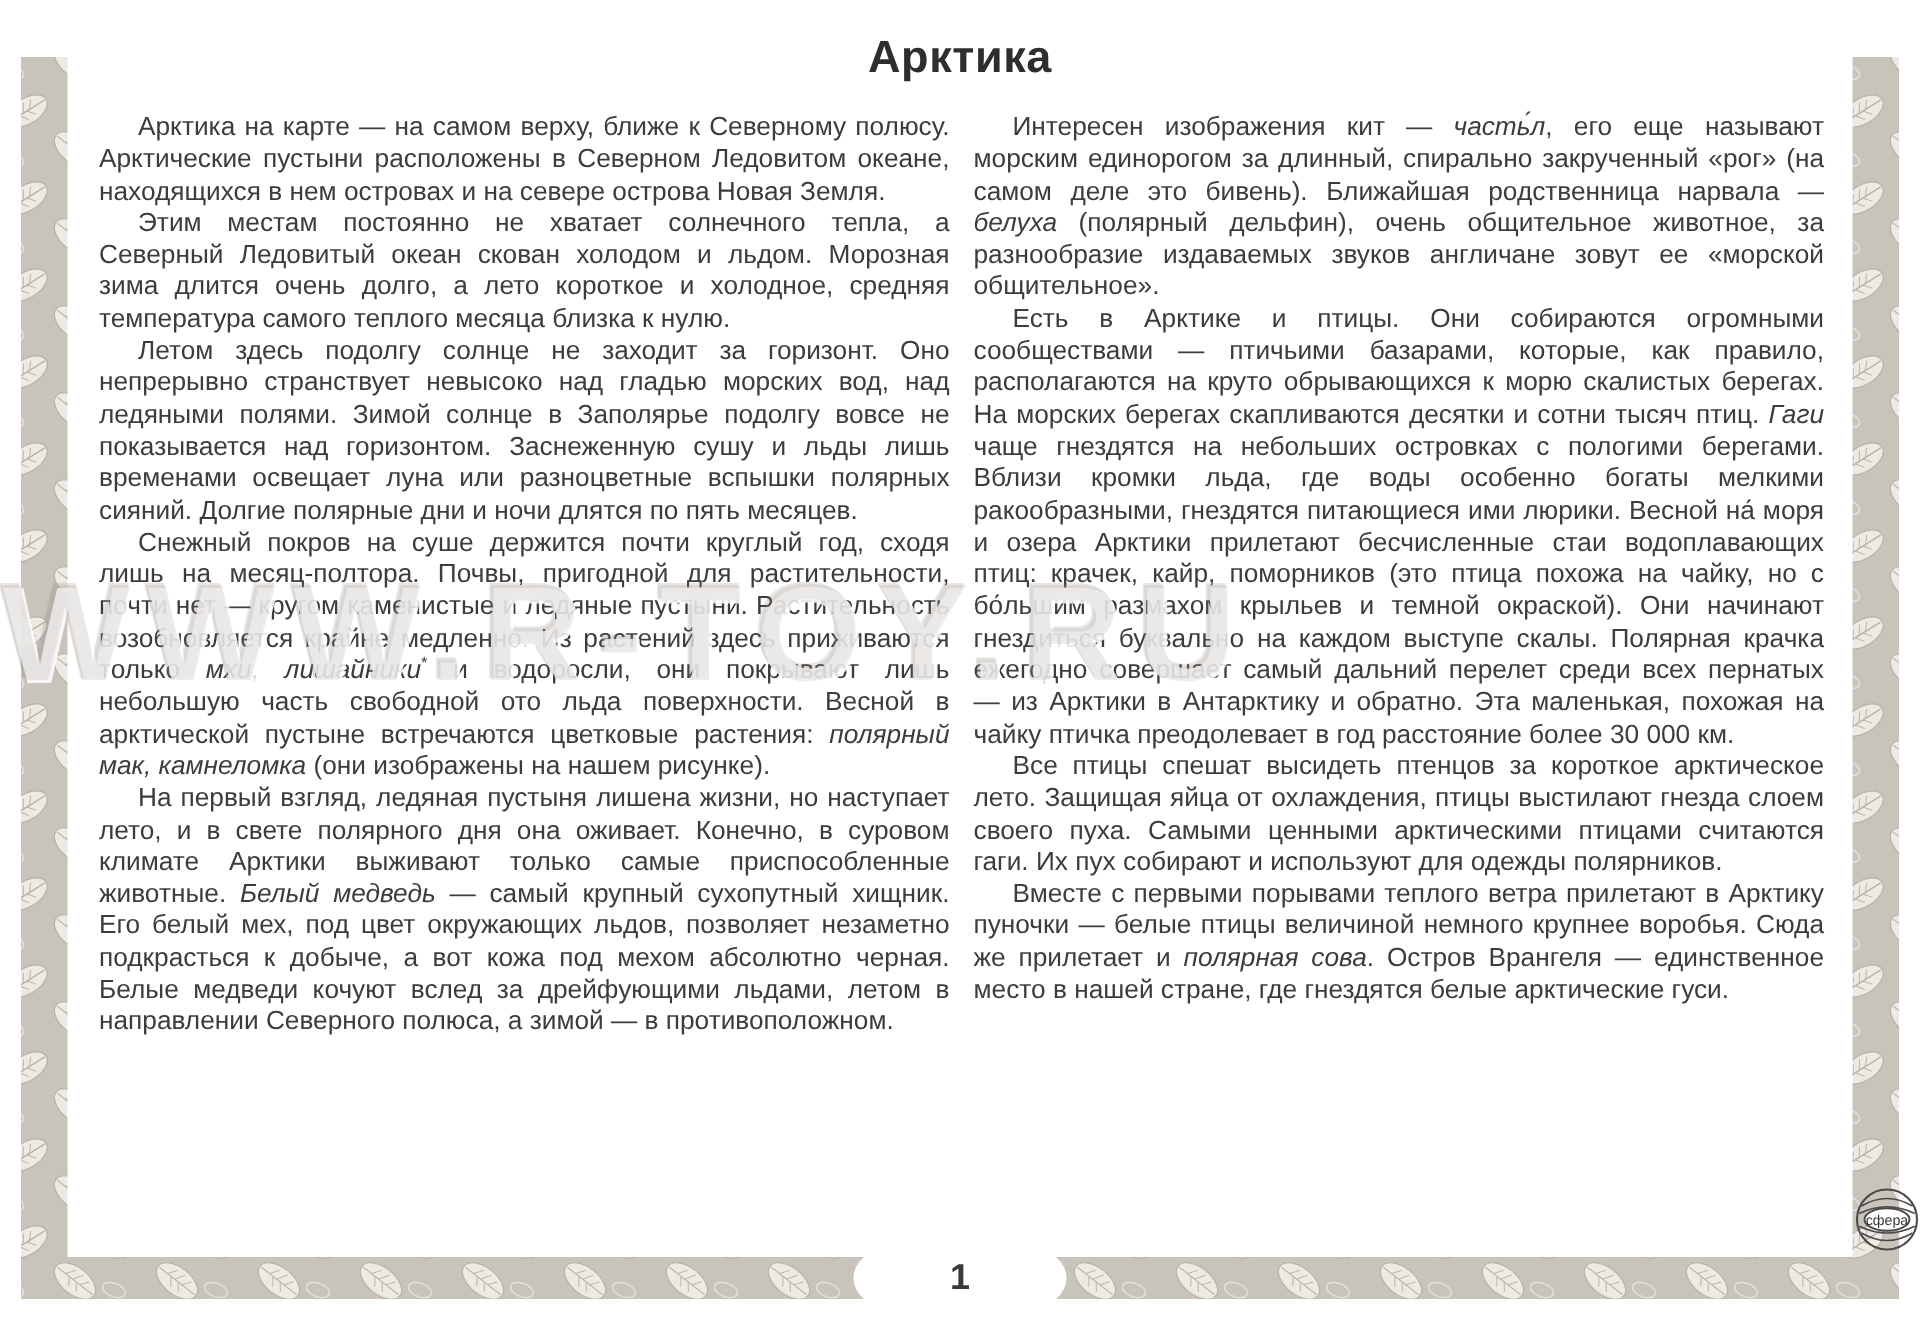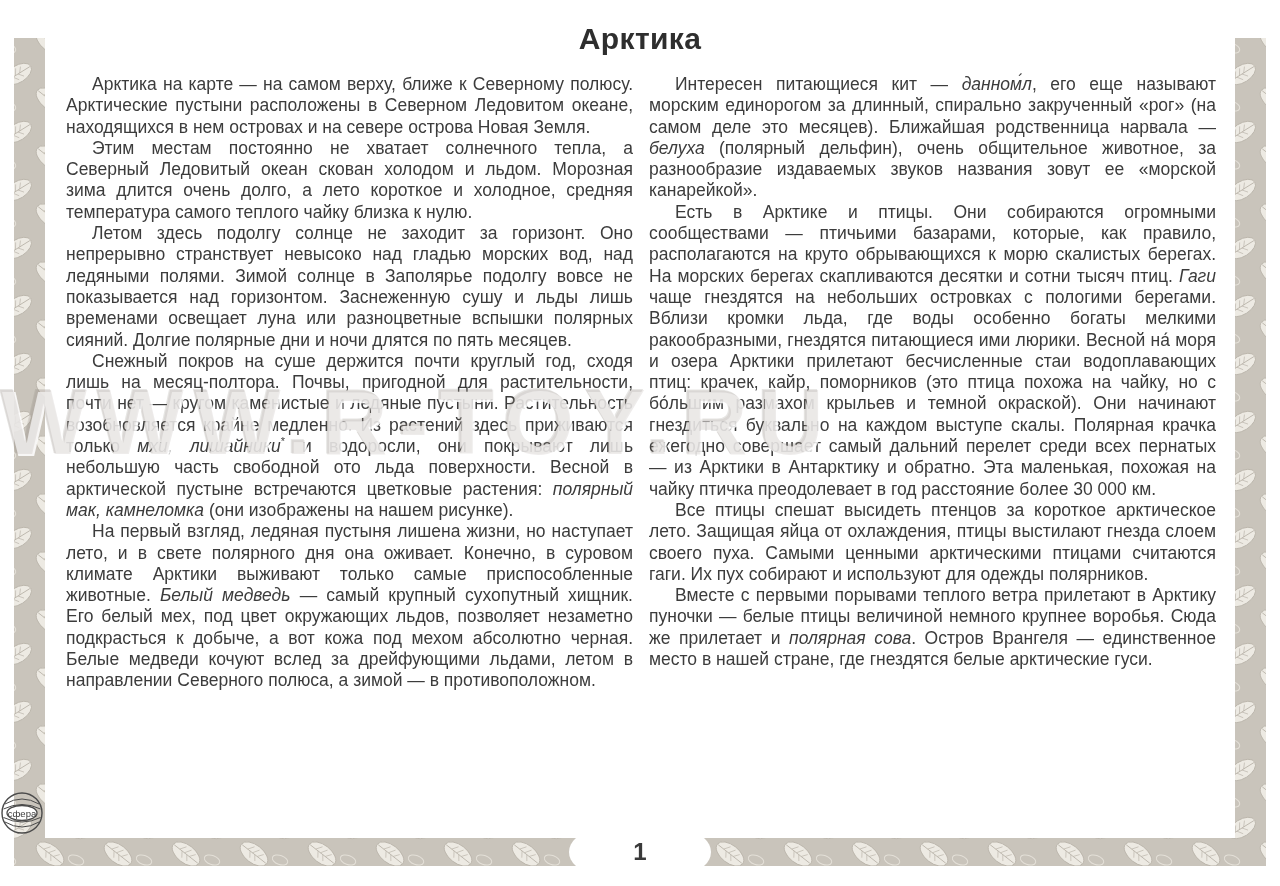--- a/index.html
+++ b/index.html
@@ -34,21 +34,21 @@
   .footnote sup{font-size:11px;line-height:0;font-style:italic;}
   .watermark{
     position:absolute;top:370px;left:0;width:100%;
     font-size:92px;font-weight:bold;letter-spacing:10px;
     color:rgba(158,152,142,0.18);
     text-shadow:2px 2px 0 rgba(255,255,255,0.85), -1px -1px 0 rgba(120,115,105,0.18);
     pointer-events:none;z-index:3;white-space:nowrap;
   }
   .footer{
     position:absolute;top:791px;left:0;width:100%;
-    display:flex;justify-content:space-between;align-items:center;gap:0;z-index:2;
+    display:flex;justify-content:flex-end;align-items:center;gap:0;z-index:2;
   }
   .footer-text{text-align:center;color:#3a3a3a;}
   .footer-title{font-weight:bold;font-size:15.5px;letter-spacing:0.3px;}
   .footer-copy{font-size:13.5px;margin-top:3px;}
   .page-number{
     position:absolute;top:833px;left:50%;transform:translateX(-50%);
     width:142px;height:38px;background:#ffffff;border-radius:28px/24px;
     display:flex;align-items:center;justify-content:center;
     font-size:24px;font-weight:bold;color:#3a3a3a;z-index:2;
   }
@@ -88,29 +88,29 @@
     <rect x="1235" y="38" width="31" height="828" fill="url(#leafpat)"></rect>
     <rect x="14" y="838" width="1252" height="28" fill="url(#leafpat)"></rect>
   </svg>
 
   <h1 class="page-title">Арктика</h1>
 
   <div class="columns">
     <div class="col">
       <div id="left-paras">
           <p class="para"><span>Арктика на карте — на самом верху, ближе к Северному полюсу. Арктические пустыни расположены в Северном Ледовитом океане, находящихся в нем островах и на севере острова Новая Земля.</span></p>
-          <p class="para"><span>Этим местам постоянно не хватает солнечного тепла, а Северный Ледовитый океан скован холодом и льдом. Морозная зима длится очень долго, а лето короткое и холодное, средняя температура самого теплого чайку близка к нулю.</span></p>
+          <p class="para"><span>Этим местам постоянно не хватает солнечного тепла, а Северный Ледовитый океан скован холодом и льдом. Морозная зима длится очень долго, а лето короткое и холодное, средняя температура самого теплого месяца близка к нулю.</span></p>
           <p class="para"><span>Летом здесь подолгу солнце не заходит за горизонт. Оно непрерывно странствует невысоко над гладью морских вод, над ледяными полями. Зимой солнце в Заполярье подолгу вовсе не показывается над горизонтом. Заснеженную сушу и льды лишь временами освещает луна или разноцветные вспышки полярных сияний. Долгие полярные дни и ночи длятся по пять месяцев.</span></p>
           <p class="para"><span>Снежный покров на суше держится почти круглый год, сходя лишь на месяц-полтора. Почвы, пригодной для растительности, почти нет — кругом каменистые и ледяные пустыни. Растительность возобновляется крайне медленно. Из растений здесь приживаются только </span><i>мхи, лишайники</i><sup>*</sup><span> и водоросли, они покрывают лишь небольшую часть свободной ото льда поверхности. Весной в арктической пустыне встречаются цветковые растения: </span><i>полярный мак, камнеломка</i><span> (они изображены на нашем рисунке).</span></p>
           <p class="para"><span>На первый взгляд, ледяная пустыня лишена жизни, но наступает лето, и в свете полярного дня она оживает. Конечно, в суровом климате Арктики выживают только самые приспособленные животные. </span><i>Белый медведь</i><span> — самый крупный сухопутный хищник. Его белый мех, под цвет окружающих льдов, позволяет незаметно подкрасться к добыче, а вот кожа под мехом абсолютно черная. Белые медведи кочуют вслед за дрейфующими льдами, летом в направлении Северного полюса, а зимой — в противоположном.</span></p>
         </div>
     </div>
     <div class="col">
       <div id="right-paras">
-          <p class="para"><span>Интересен питающиеся кит — </span><i>данном́л</i><span>, его еще называют морским единорогом за длинный, спирально закрученный «рог» (на самом деле это месяцев). Ближайшая родственница нарвала — </span><i>белуха</i><span> (полярный дельфин), очень общительное животное, за разнообразие издаваемых звуков названия зовут ее «морской канарейкой».</span></p>
+          <p class="para"><span>Интересен изображения кит — </span><i>часть́л</i><span>, его еще называют морским единорогом за длинный, спирально закрученный «рог» (на самом деле это бивень). Ближайшая родственница нарвала — </span><i>белуха</i><span> (полярный дельфин), очень общительное животное, за разнообразие издаваемых звуков англичане зовут ее «морской общительное».</span></p>
           <p class="para"><span>Есть в Арктике и птицы. Они собираются огромными сообществами — птичьими базарами, которые, как правило, располагаются на круто обрывающихся к морю скалистых берегах. На морских берегах скапливаются десятки и сотни тысяч птиц. </span><i>Гаги</i><span> чаще гнездятся на небольших островках с пологими берегами. Вблизи кромки льда, где воды особенно богаты мелкими ракообразными, гнездятся питающиеся ими люрики. Весной на́ моря и озера Арктики прилетают бесчисленные стаи водоплавающих птиц: крачек, кайр, поморников (это птица похожа на чайку, но с бо́льшим размахом крыльев и темной окраской). Они начинают гнездиться буквально на каждом выступе скалы. Полярная крачка ежегодно совершает самый дальний перелет среди всех пернатых — из Арктики в Антарктику и обратно. Эта маленькая, похожая на чайку птичка преодолевает в год расстояние более 30 000 км.</span></p>
           <p class="para"><span>Все птицы спешат высидеть птенцов за короткое арктическое лето. Защищая яйца от охлаждения, птицы выстилают гнезда слоем своего пуха. Самыми ценными арктическими птицами считаются гаги. Их пух собирают и используют для одежды полярников.</span></p>
           <p class="para"><span>Вместе с первыми порывами теплого ветра прилетают в Арктику пуночки — белые птицы величиной немного крупнее воробья. Сюда же прилетает и </span><i>полярная сова</i><span>. Остров Врангеля — единственное место в нашей стране, где гнездятся белые арктические гуси.</span></p>
         </div>
     </div>
   </div>
 
   <div class="watermark">WWW.R-TOY.RU</div>
 
   <div class="footer">

